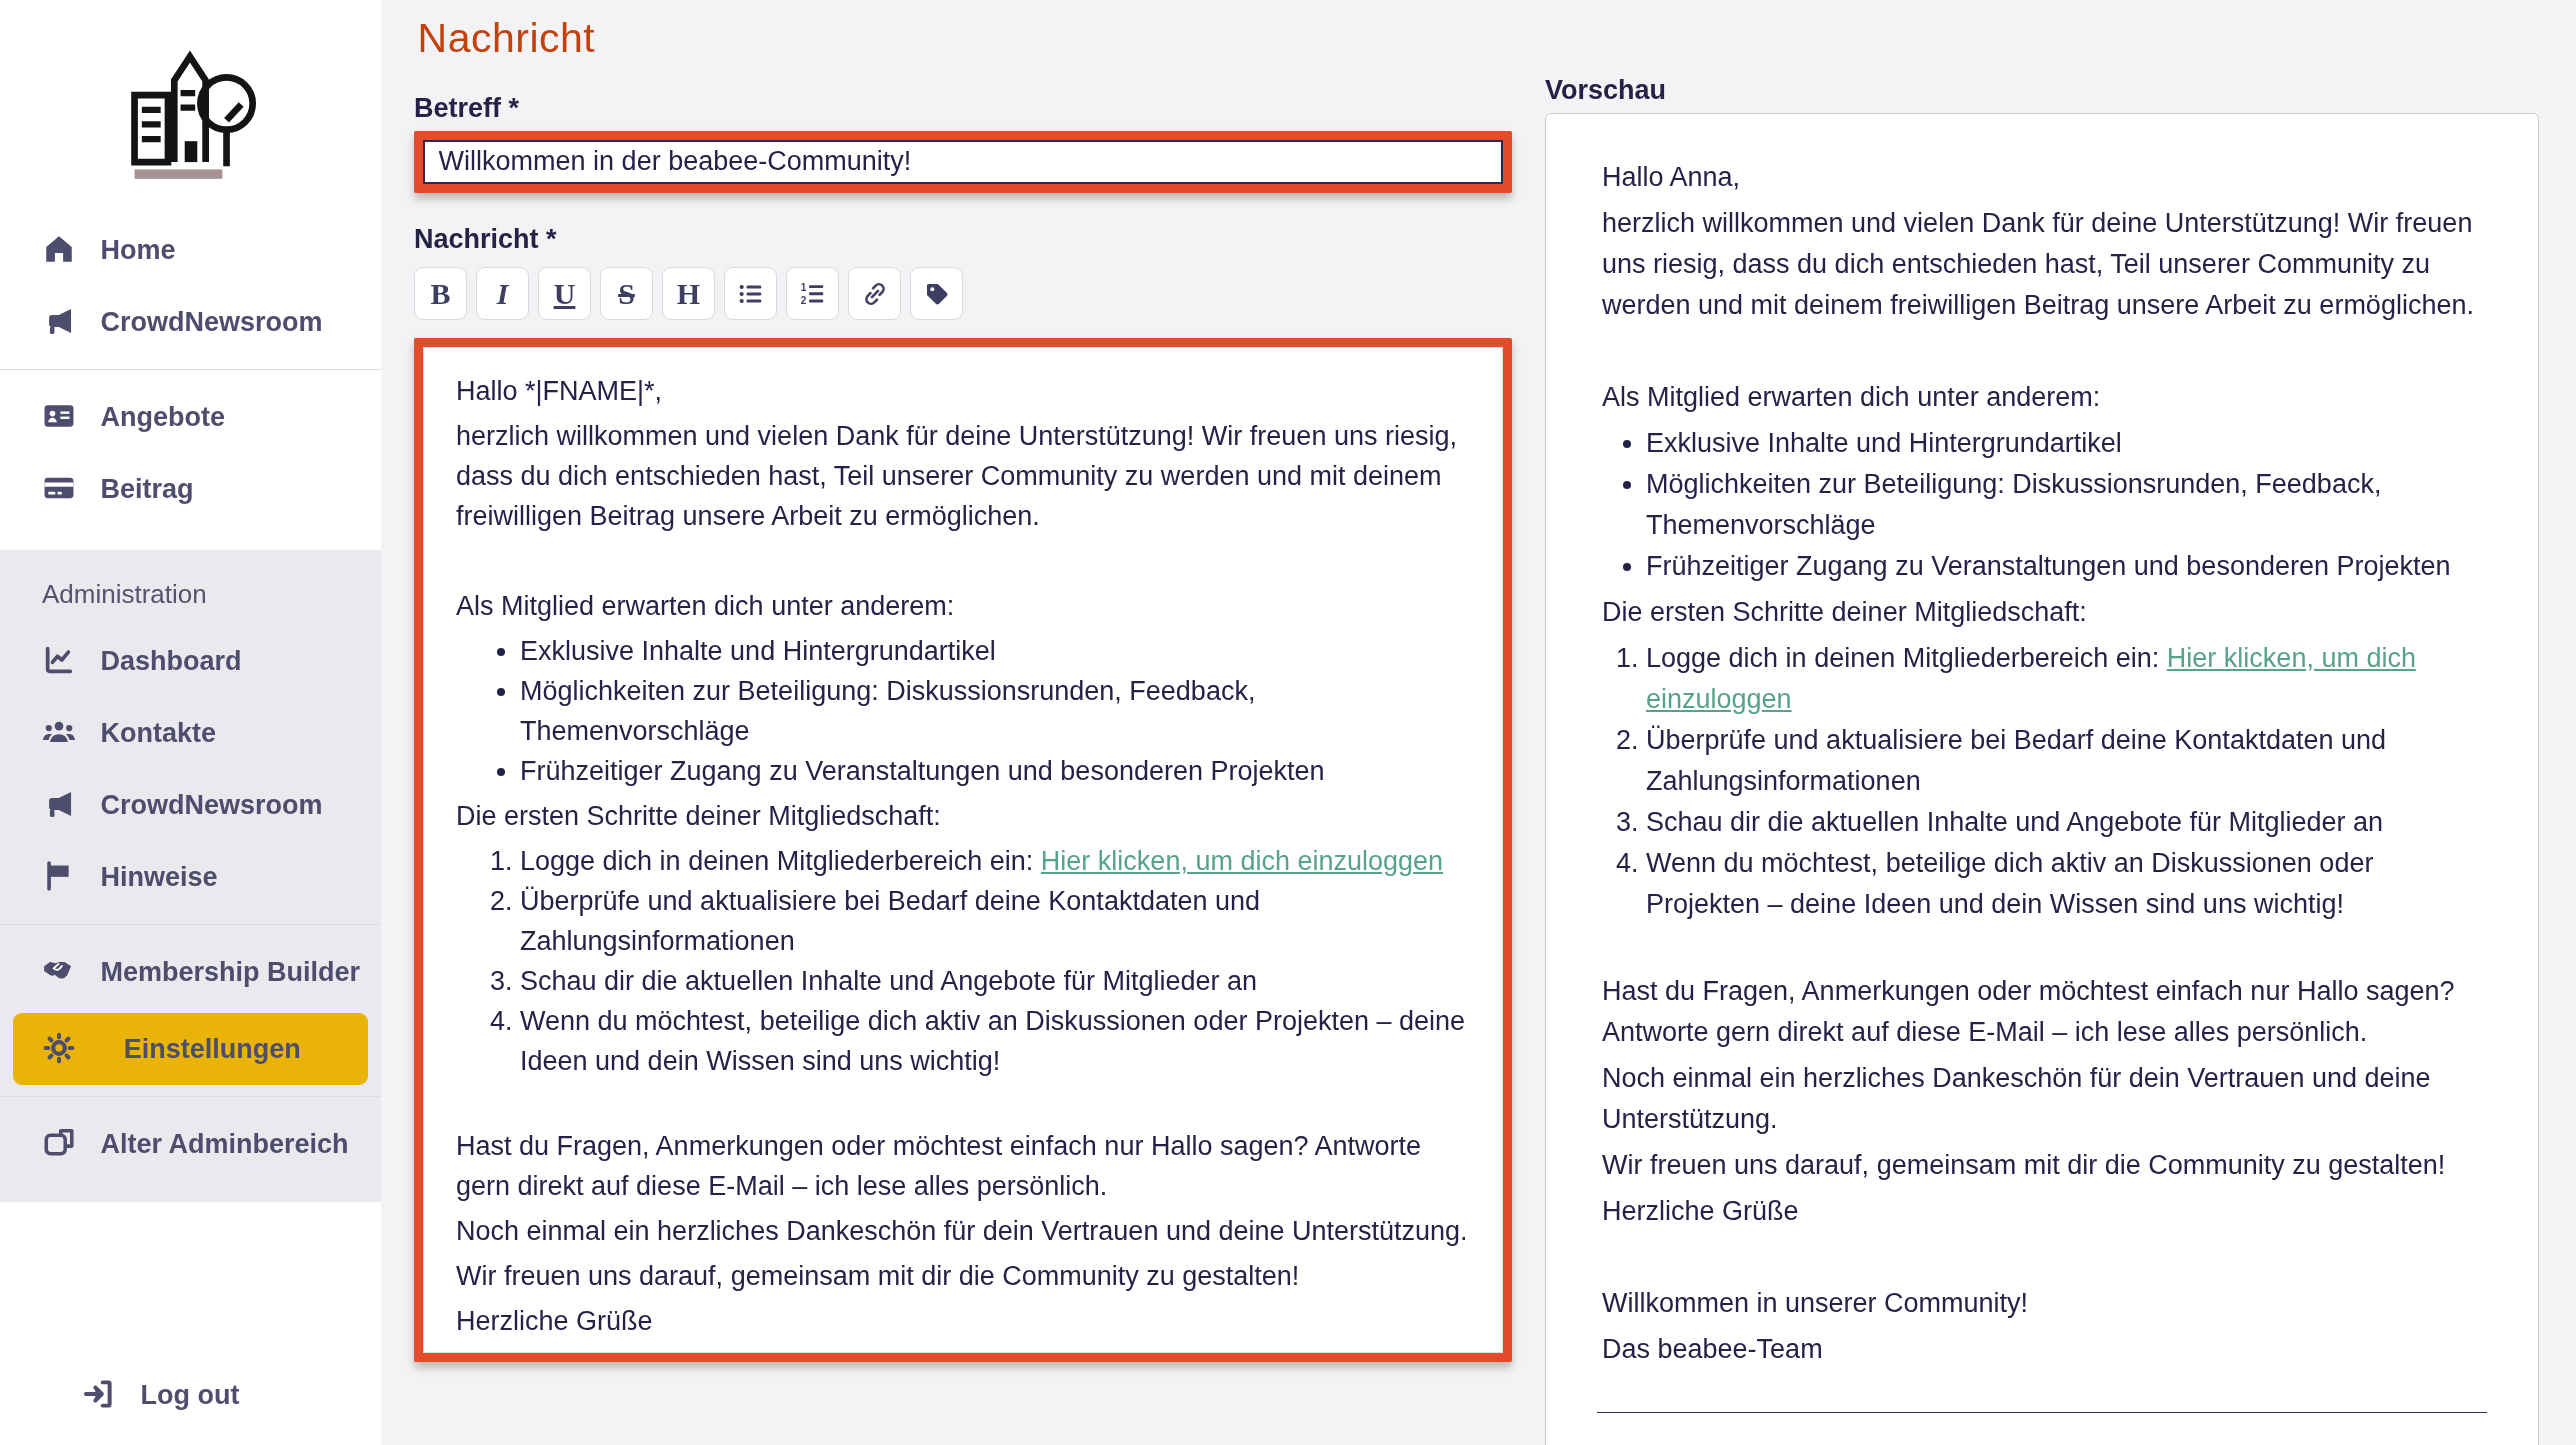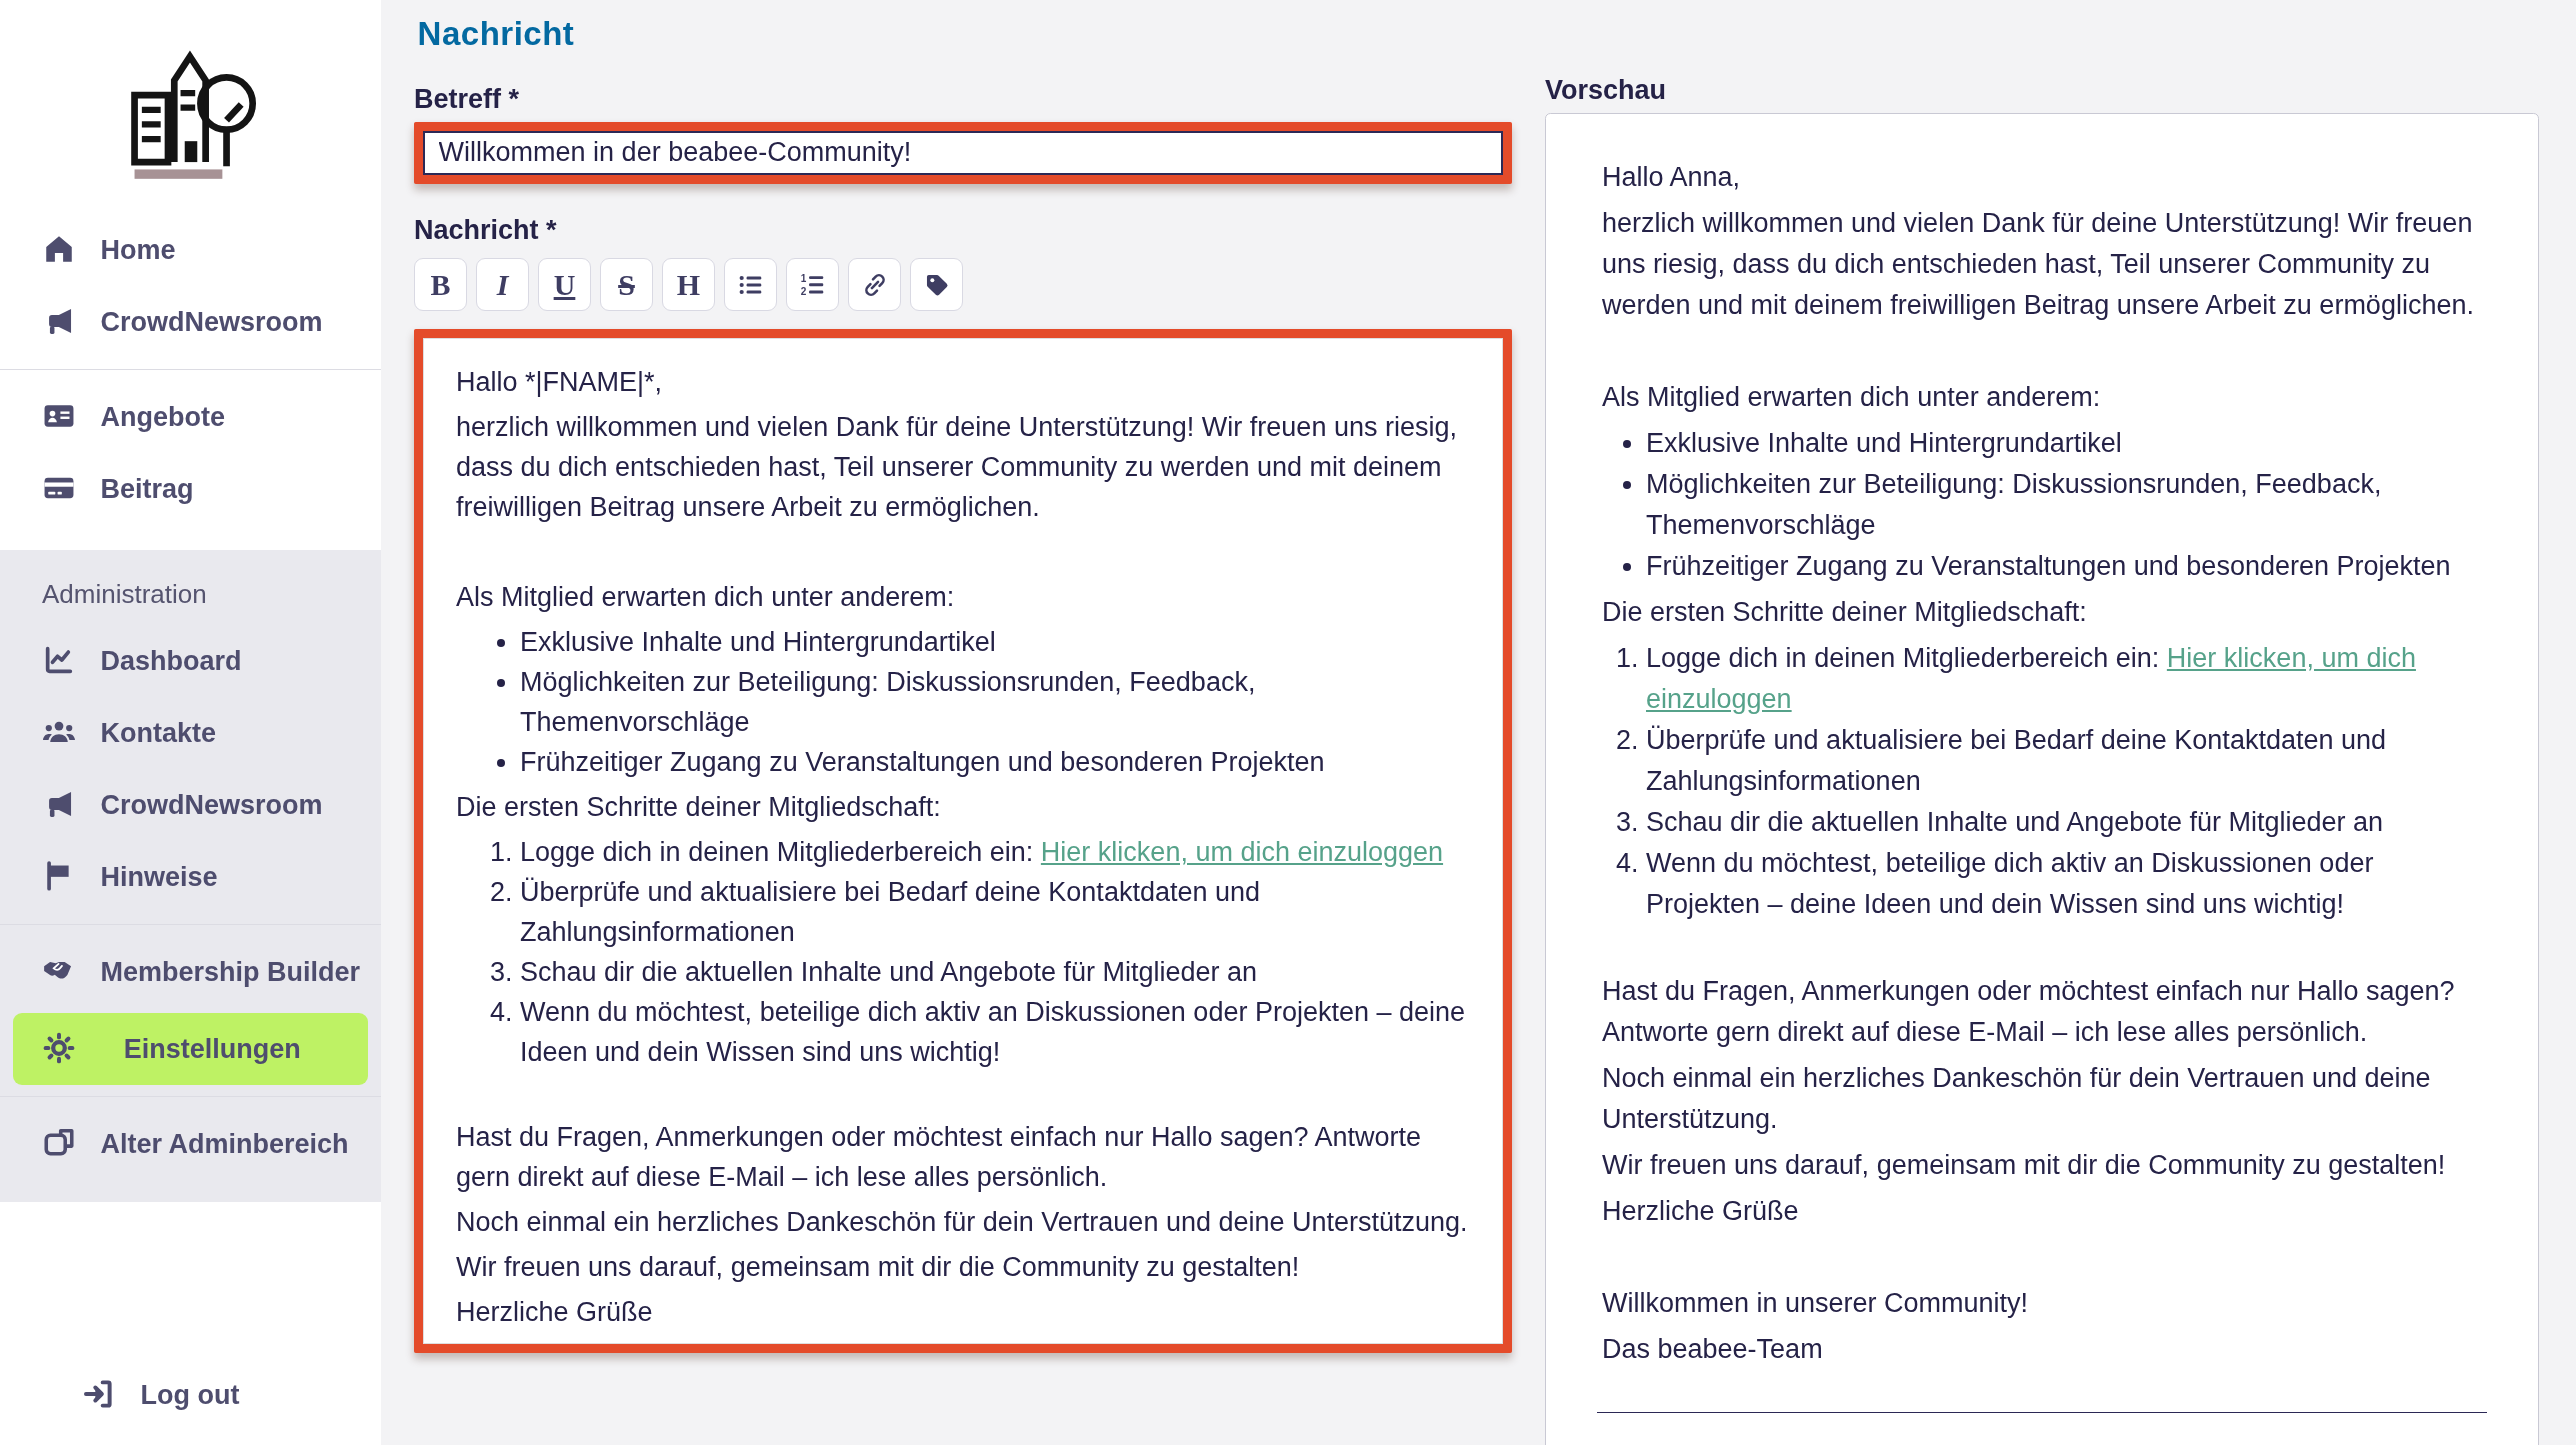--- a/index.html
+++ b/index.html
@@ -11,27 +11,27 @@
   .logo-wrap{margin:45px auto 31px;width:134px;height:138px;}
   .logo-wrap svg{width:134px;height:138px;}
   nav ul{list-style:none;margin:0;padding:0;}
   .nav-item{display:flex;gap:24.5px;padding:18px 11px 18px 42px;
             color:#4e4d6e;font-size:27px;font-weight:600;cursor:pointer;line-height:36px;}
   .nav-item .ico{width:34px;height:34px;display:flex;align-items:center;justify-content:center;flex:none;}
   .nav-item .ico svg{width:34px;height:34px;}
   .side-div{border:0;border-top:1.8px solid #dcdce3;margin:11px 0;}
   .admin{background:#e9e9ee;margin-top:25.4px;padding:9px 0 22px;}
   .admin-label{font-size:26px;color:#55546f;padding:20px 0 14.5px 42px;}
-  .nav-item.active{background:#bef264;border-radius:9px;margin:5.4px 12.7px;padding:18px 11px 18px 29px;gap:48px;}
+  .nav-item.active{background:#eab308;border-radius:9px;margin:5.4px 12.7px;padding:18px 11px 18px 29px;gap:48px;}
   .logout{margin-top:auto;margin-bottom:14.5px;}
 
   
   .main{flex:1;display:flex;padding:0 38px 0 33px;}
   .col-left{width:1098px;min-width:1098px;}
-  .page-title{font-size:33px;font-weight:700;color:#0369a1;margin:14.5px 0 0 3.6px;letter-spacing:0.5px;}
+  .page-title{font-size:41px;font-weight:400;color:#c2410c;margin:14.5px 0 0 3.6px;letter-spacing:0.5px;}
   .field-label{font-size:27px;font-weight:700;color:#252247;margin-top:31px;}
 
   .ring{border:9px solid #e44b2a;background:#fff;border-radius:1.8px;
         box-shadow:0 5.4px 9px rgba(70,35,20,.28);}
   .subject-ring{margin-top:7.3px;}
   .subject-input{display:block;width:100%;box-sizing:border-box;height:44px;border:2.7px solid #2c2956;
         background:#fff;font-family:inherit;font-size:27px;color:#252247;padding:0 13.6px;outline:none;}
 
   .toolbar{display:flex;gap:9px;margin-top:12.7px;}
   .tb-btn{width:53px;height:53px;box-sizing:border-box;border:1.8px solid #d9d9e3;border-radius:9px;

